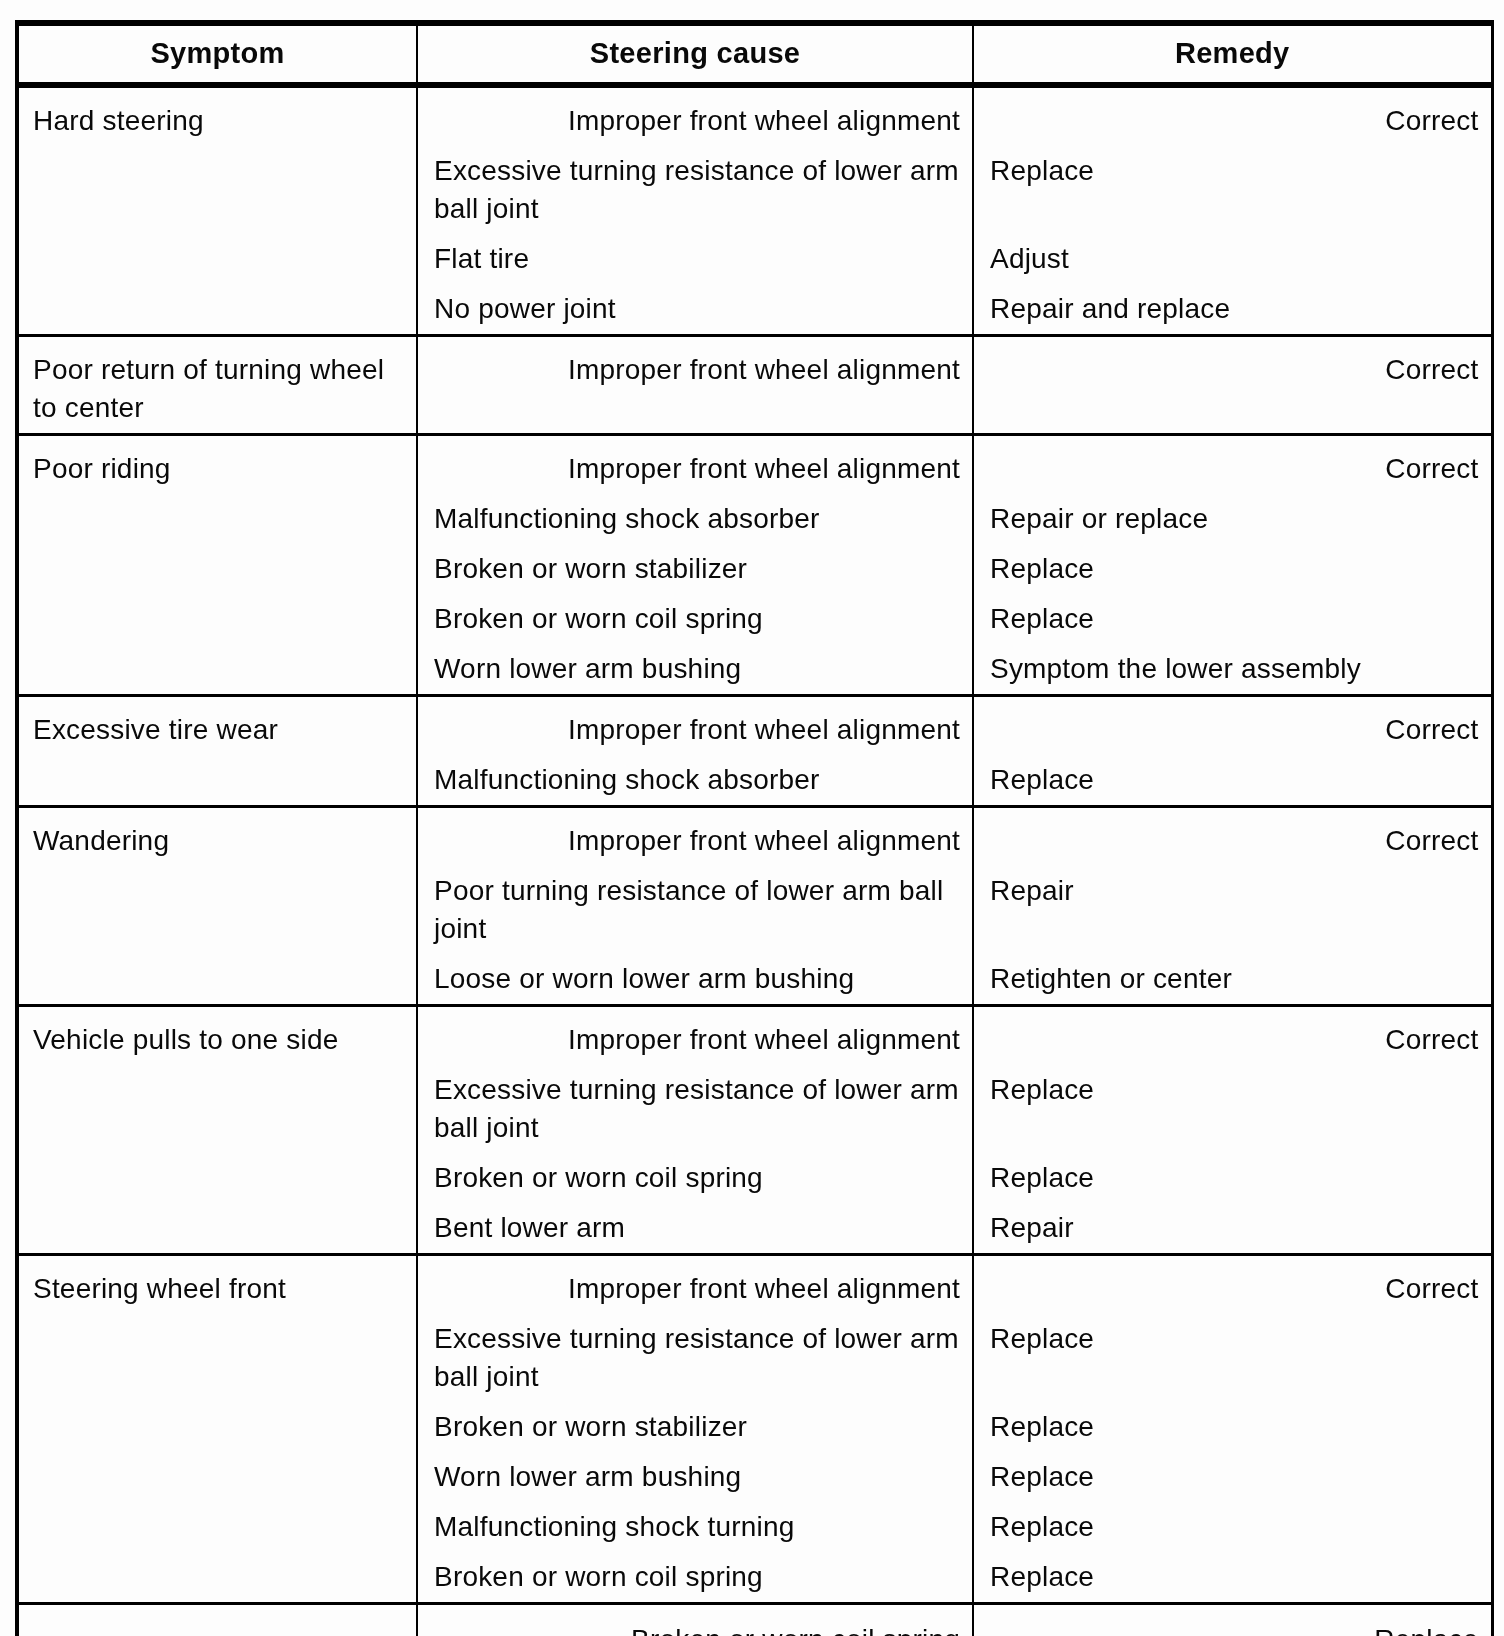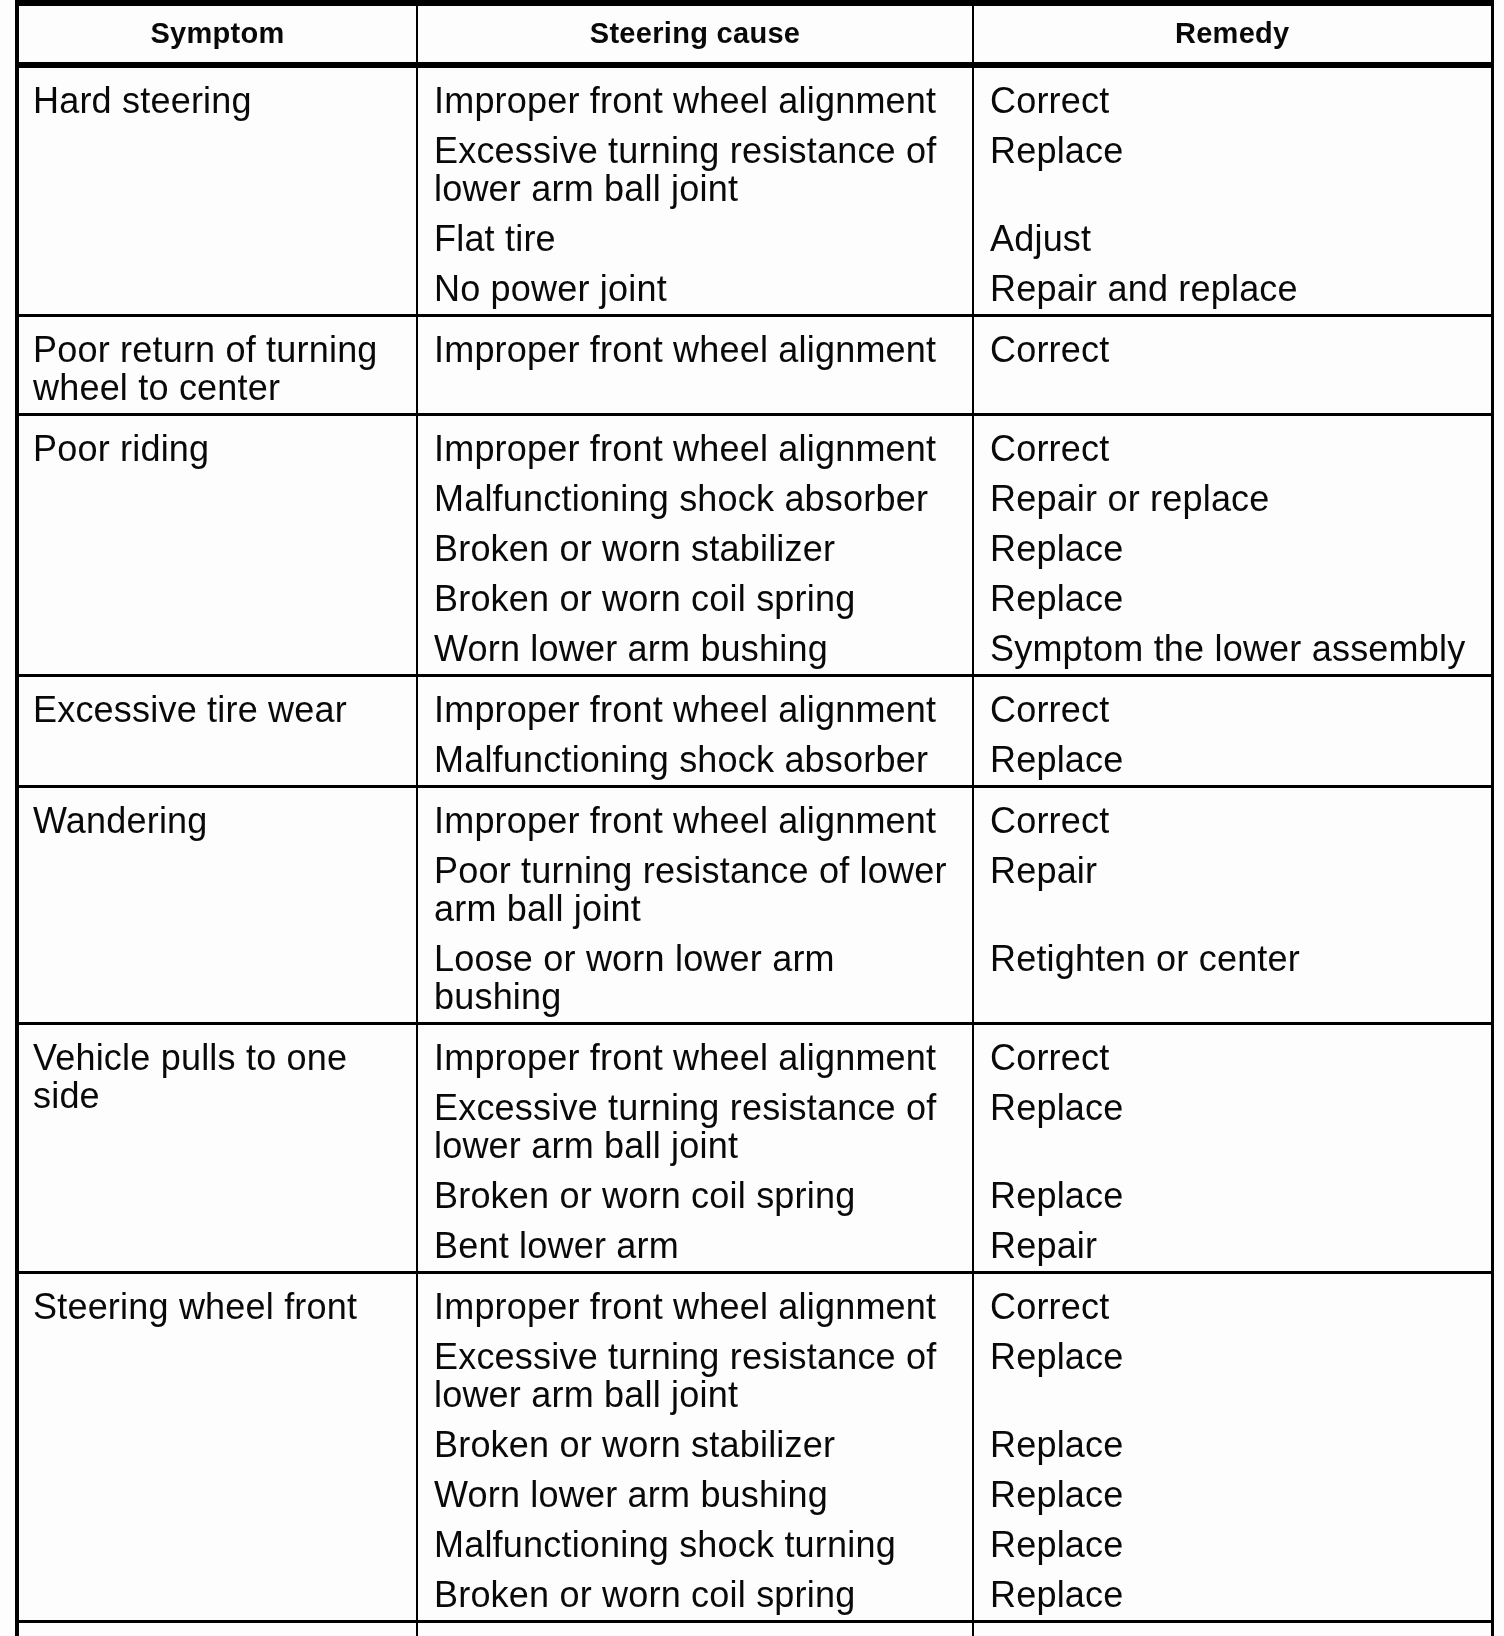--- a/index.html
+++ b/index.html
@@ -5,21 +5,21 @@
   html, body {
     margin: 0;
     padding: 0;
     background: #ffffff;
   }
   .page {
     position: relative;
     width: 1504px;
     height: 1636px;
     box-sizing: border-box;
-    padding: 0 14px 6px 15px;
+    padding: 20px 14px 6px 15px;
     background: #fdfdfd;
     font-family: "Liberation Sans", sans-serif;
     color: #090909;
     overflow: hidden;
   }
   table.trouble-table {
     border-collapse: collapse;
     table-layout: fixed;
     width: 1475px;
     border-top: 6px solid #000;
@@ -37,32 +37,32 @@
     text-align: center;
     vertical-align: middle;
     padding: 11px 8px 12px 8px;
     border-bottom: 6px solid #000;
     letter-spacing: 0.3px;
   }
   .b-right { border-right: 2px solid #000; }
 
   tbody td {
     vertical-align: top;
-    font-size: 36px;
+    font-size: 28px;
     line-height: 38px;
     padding: 6px 12px 6px 16px;
     letter-spacing: 0.2px;
   }
   tbody td.symptom-cell {
     padding-left: 14px;
     padding-top: 14px;
   }
   tr.group-start td { border-top: 3px solid #000; }
   tr.item-first td.cause-cell,
-  tr.item-first td.remedy-cell { padding-top: 14px; }
+  tr.item-first td.remedy-cell { padding-top: 14px; text-align: right; }
   tr.group-last td.cause-cell,
   tr.group-last td.remedy-cell { padding-top: 16px; padding-bottom: 16px; }
   tr.group-last td.symptom-cell { padding-top: 24px; }
 </style>
 </head>
 <body>
 
 <div class="page">
   <table class="trouble-table">
     <colgroup>

